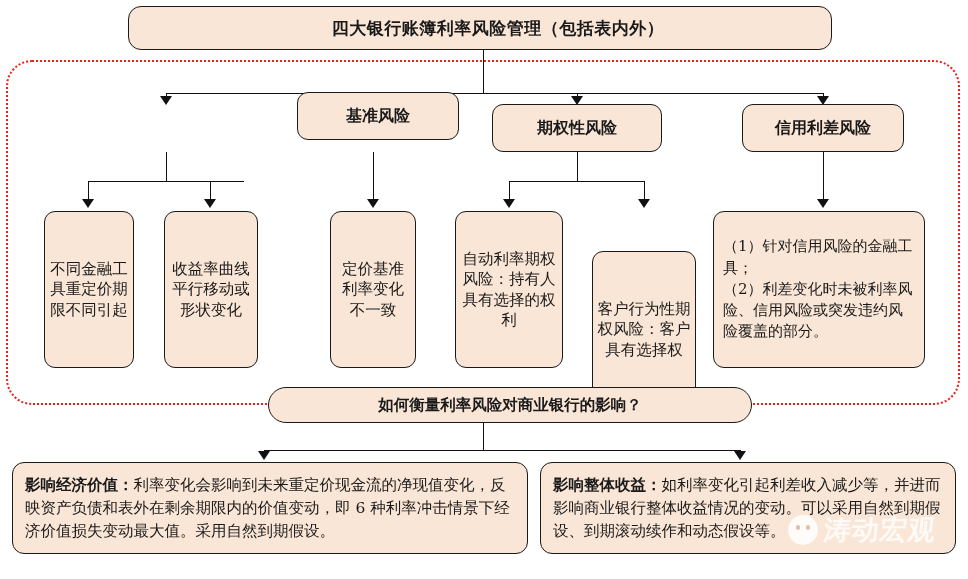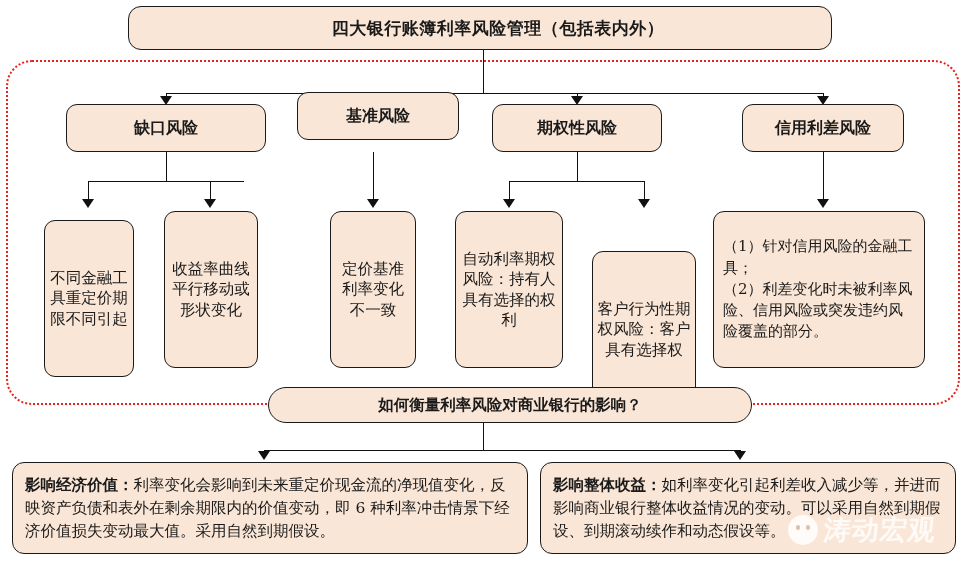--- a/index.html
+++ b/index.html
@@ -37,21 +37,21 @@
   .cat{height:48px;font-size:16px;font-weight:bold;border-radius:11px;}
   .cat-1{left:66px;top:104px;width:200px;}
   .cat-2{left:297px;top:92px;width:162px;}
   .cat-3{left:492px;top:104px;width:170px;}
   .cat-4{left:742px;top:104px;width:162px;}
 
   .leaf{
     top:211px;height:157px;font-size:15.5px;
     padding:6px 4px;border-radius:11px;
   }
-  .leaf-1{left:44px;width:90px;margin-top:9px;}
+  .leaf-1{left:44px;width:90px;}
   .leaf-2{left:164px;width:94px;}
   .leaf-3{left:330px;width:86px;}
   .leaf-4{left:455px;width:108px;}
   .leaf-5{left:592px;width:104px;margin-top:40px;}
   .leaf-6{
     left:713px;width:212px;
     font-size:15px;text-align:left;
     justify-content:flex-start;align-items:center;
     padding:6px 9px;line-height:1.42;
   }
@@ -132,23 +132,20 @@
   <div class="ln-h" style="left:166px;top:93px;width:657px;"></div>
   <div class="ln-v" style="left:166px;top:93px;height:7px;"></div>
   <div class="ln-v" style="left:378px;top:93px;height:7px;"></div>
   <div class="ln-v" style="left:577px;top:93px;height:7px;"></div>
   <div class="ln-v" style="left:823px;top:93px;height:7px;"></div>
   <div class="arrow" style="left:160px;top:96px;"></div>
   <div class="arrow" style="left:372px;top:96px;"></div>
   <div class="arrow" style="left:571px;top:96px;"></div>
   <div class="arrow" style="left:817px;top:96px;"></div>
 
-  <div class="box cat cat-1">
-    <span>缺口风险</span>
-  </div>
   <div class="box cat cat-2">
     <span>基准风险</span>
   </div>
   <div class="box cat cat-3">
     <span>期权性风险</span>
   </div>
   <div class="box cat cat-4">
     <span>信用利差风险</span>
   </div>
 

